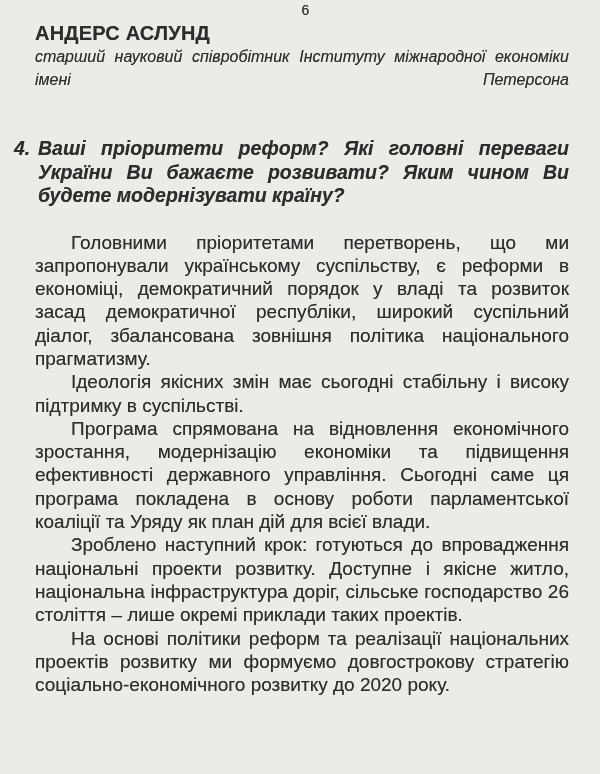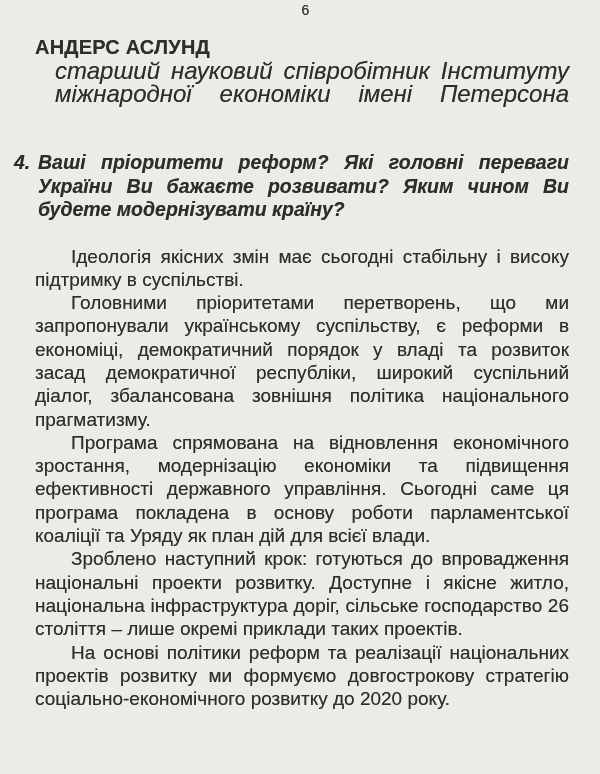--- a/index.html
+++ b/index.html
@@ -26,32 +26,31 @@
     padding:2px 31px 0 35px;
   }
   .page-number{
     text-align:center;
     font-size:14px;
     line-height:16px;
     letter-spacing:1px;
     padding-left:8px;
   }
   .author-name{
-    margin-top:17px;
+    margin-top:3px;
     font-size:20px;
     font-weight:bold;
     line-height:24px;
     letter-spacing:0.2px;
   }
   .author-title{
     font-style:italic;
-    font-size:24px;
+    font-size:16px;
     line-height:23px;
     text-align:justify;
-    margin-left:20px;
   }
   .author-title::after{content:"";display:inline-block;width:100%;}
   .question{
     margin-top:23px;
     margin-left:-21px;
     display:flex;
     font-weight:bold;
     font-style:italic;
     font-size:19.5px;
     line-height:23.5px;
@@ -87,20 +86,20 @@
   <div class="author-name">АНДЕРС АСЛУНД</div>
 
   <div class="author-title">старший науковий співробітник Інституту міжнародної економіки імені Петерсона</div>
 
   <div class="question">
     <span class="question-number">4.</span>
     <div class="question-text">Ваші пріоритети реформ? Які головні переваги України Ви бажаєте розвивати? Яким чином Ви будете модернізувати країну?</div>
   </div>
 
   <div class="answer">
+    <p>Головними пріоритетами перетворень, що ми запропонували українському суспільству, є реформи в економіці, демократичний порядок у владі та розвиток засад демократичної республіки, широкий суспільний діалог, збалансована зовнішня політика національного прагматизму.</p>
     <p>Ідеологія якісних змін має сьогодні стабільну і високу підтримку в суспільстві.</p>
-    <p>Головними пріоритетами перетворень, що ми запропонували українському суспільству, є реформи в економіці, демократичний порядок у владі та розвиток засад демократичної республіки, широкий суспільний діалог, збалансована зовнішня політика національного прагматизму.</p>
     <p>Програма спрямована на відновлення економічного зростання, модернізацію економіки та підвищення ефективності державного управління. Сьогодні саме ця програма покладена в основу роботи парламентської коаліції та Уряду як план дій для всієї влади.</p>
     <p>Зроблено наступний крок: готуються до впровадження національні проекти розвитку. Доступне і якісне житло, національна інфраструктура доріг, сільське господарство 26 століття – лише окремі приклади таких проектів.</p>
     <p>На основі політики реформ та реалізації національних проектів розвитку ми формуємо довгострокову стратегію соціально-економічного розвитку до 2020 року.</p>
   </div>
 
 </div>
 
 </body></html>

